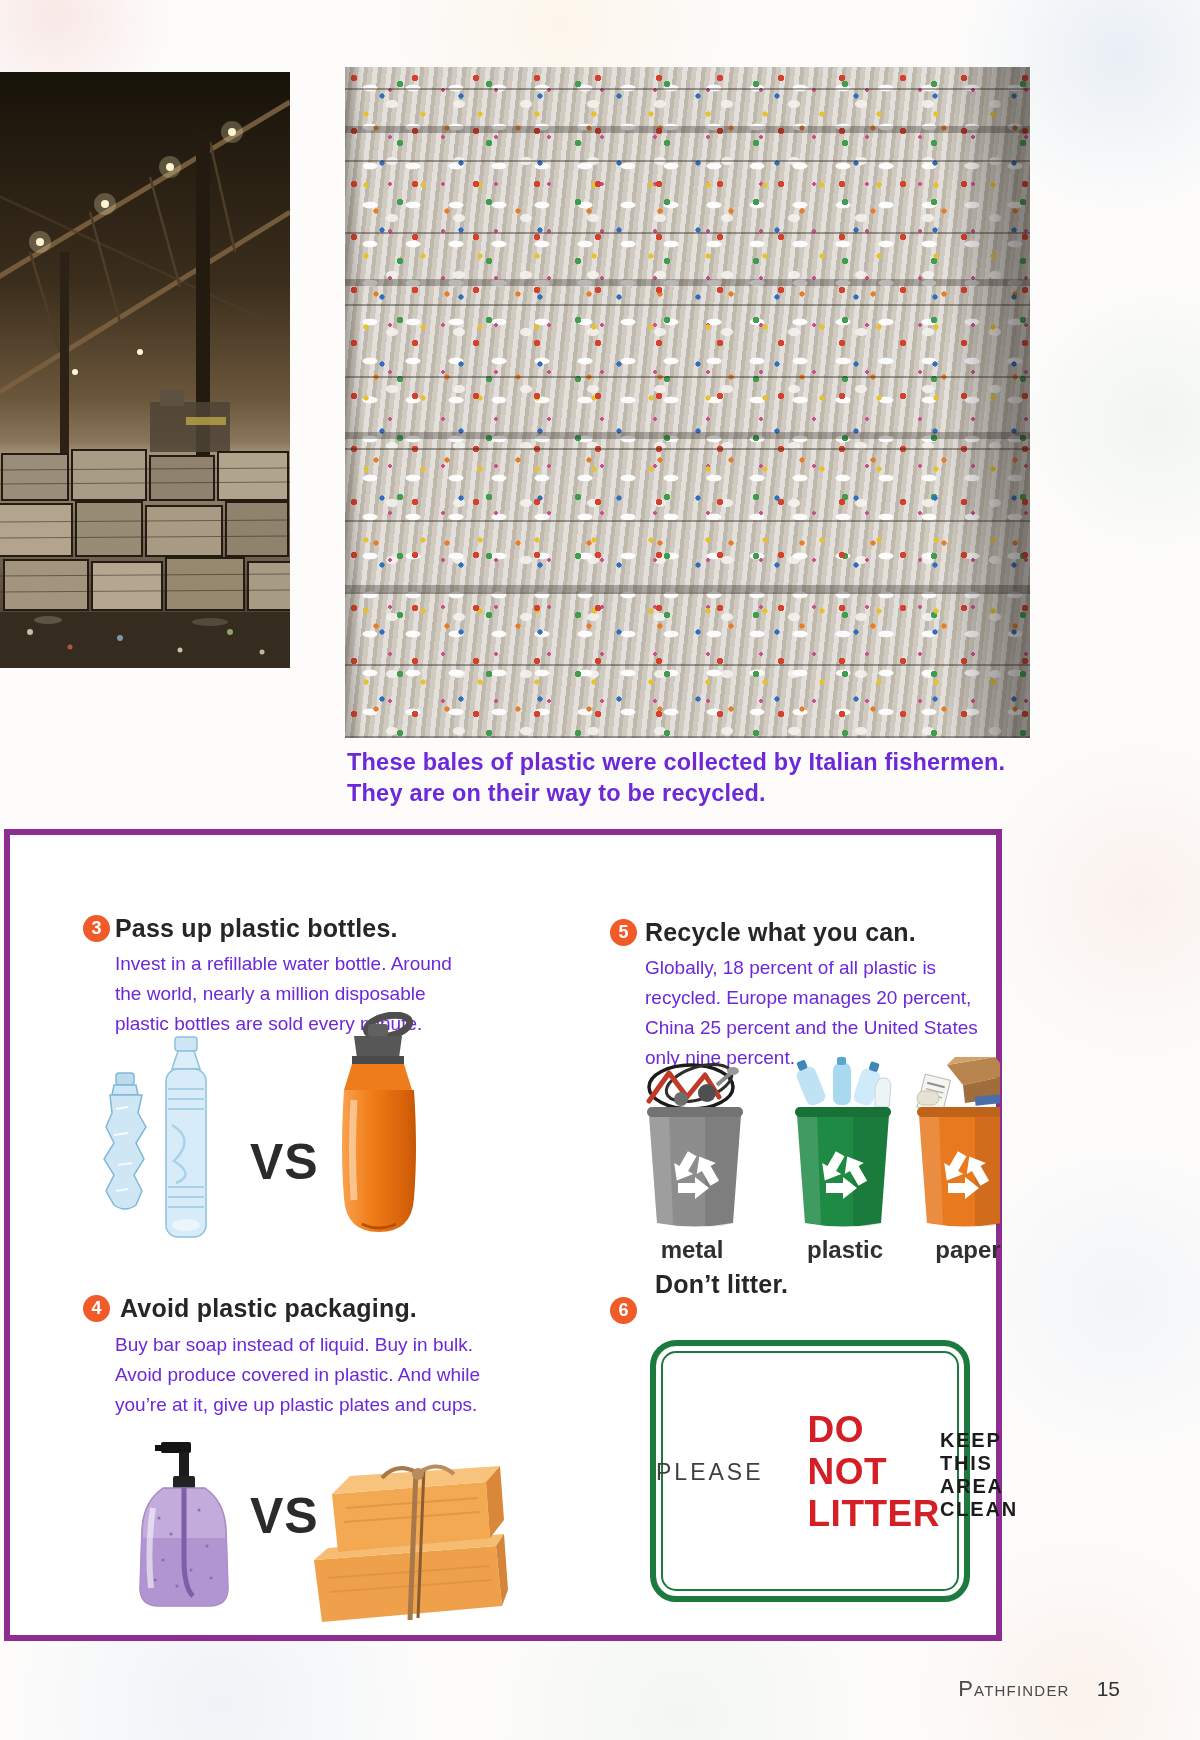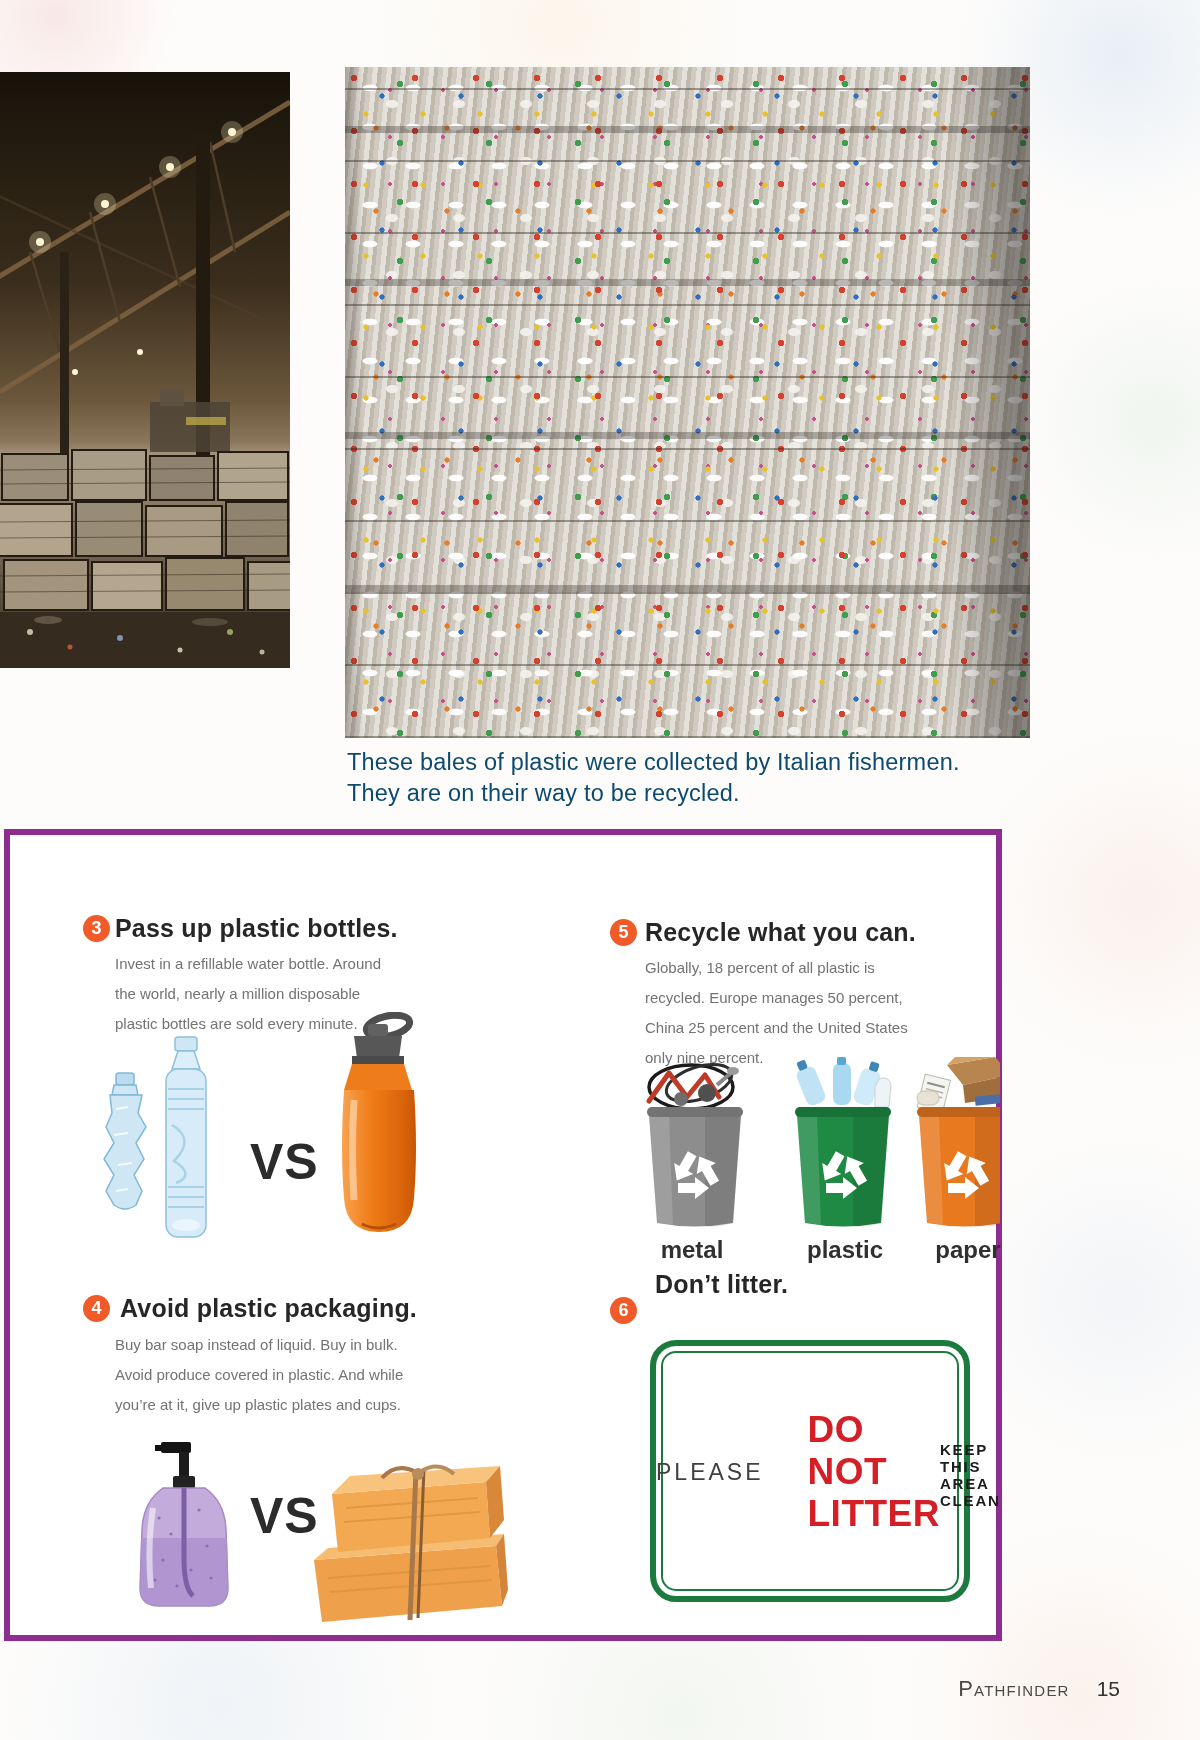--- a/index.html
+++ b/index.html
@@ -26,37 +26,37 @@
       radial-gradient(circle 5px at 9px 11px, #d8402e 60%, transparent 70%),
       radial-gradient(circle 4px at 37px 29px, #2f6fc1 60%, transparent 70%),
       radial-gradient(circle 4px at 21px 47px, #e8c227 60%, transparent 70%),
       radial-gradient(circle 5px at 55px 17px, #3f9e4d 60%, transparent 70%),
       radial-gradient(circle 4px at 31px 61px, #e87d28 60%, transparent 70%),
       radial-gradient(circle 3px at 45px 23px, #c94f8e 60%, transparent 70%),
       radial-gradient(ellipse 11px 5px at 25px 21px, rgba(255,255,255,.95) 60%, transparent 75%),
       radial-gradient(ellipse 9px 6px at 47px 37px, rgba(244,242,238,.9) 60%, transparent 75%),
       repeating-linear-gradient(96deg, rgba(255,255,255,.45) 0px, rgba(255,255,255,.45) 5px, rgba(160,150,136,.30) 5px, rgba(160,150,136,.30) 9px, rgba(212,206,196,.40) 9px, rgba(212,206,196,.40) 14px);
     background-size:auto,auto,100% 100%,61px 53px,79px 67px,57px 71px,89px 59px,71px 83px,53px 47px,43px 39px,67px 57px,auto;}
-  .caption{font-size:23.5px;line-height:31px;color:#0c4a6e;letter-spacing:.2px;}
+  .caption{font-size:23.5px;line-height:31px;color:#6d28d9;letter-spacing:.2px;font-weight:bold;}
   .tips-box{position:absolute;left:4px;top:829px;width:998px;height:812px;
             border:6px solid #8d2d8f;background:#ffffff;box-sizing:border-box;}
   .badge{position:absolute;width:27px;height:27px;border-radius:50%;background:#f15a29;color:#fff;
          font-weight:bold;font-size:18px;display:flex;align-items:center;justify-content:center;}
   .tip-title{position:absolute;font-size:25px;font-weight:bold;color:#262626;line-height:27px;letter-spacing:.2px;white-space:nowrap;}
   .tip-body{position:absolute;}
-  .tip-body div{font-size:15px;color:#737373;line-height:30px;white-space:nowrap;}
+  .tip-body div{font-size:19px;color:#6d28d9;line-height:30px;white-space:nowrap;}
   .vs{position:absolute;width:60px;text-align:center;font-size:50px;font-weight:800;color:#2b2b2b;letter-spacing:1px;}
   .bin-label{position:absolute;width:120px;text-align:center;font-size:24px;font-weight:bold;color:#303030;}
   .sign{position:absolute;left:640px;top:505px;width:320px;height:262px;background:#fff;
         border:6px solid #1c7a3f;border-radius:26px;box-sizing:border-box;
         box-shadow:inset 0 0 0 5px #ffffff, inset 0 0 0 7px #1c7a3f;
         display:flex;flex-direction:row;align-items:center;}
   .sign-please{font-size:23px;letter-spacing:3px;color:#3f3f3f;margin-top:2px;}
   .sign-headline{font-size:37px;font-weight:bold;color:#d41f26;letter-spacing:.5px;margin-top:2px;margin-left:44px;}
-  .sign-subline{font-size:15px;font-weight:bold;color:#1c1c1c;letter-spacing:1.8px;margin-top:7px;}
+  .sign-subline{font-size:20px;font-weight:bold;color:#1c1c1c;letter-spacing:1.8px;margin-top:7px;}
   .footer{position:absolute;left:940px;top:1676px;width:180px;display:flex;justify-content:flex-end;
           align-items:baseline;gap:27px;}
   .brand{font-variant:small-caps;font-size:22px;letter-spacing:1.2px;color:#4a4a4a;}
   .pageno{font-size:21px;color:#333;}
 </style>
 </head>
 <body>
 
 <div class="page">
   <div class="bg-wash"></div>
@@ -257,21 +257,21 @@
       <path d="M126,8 L120,158" stroke="#8a5c34" stroke-width="3"></path>
       <path d="M118,12 q-20,-10 -34,6" stroke="#a8784a" stroke-width="4" fill="none"></path>
       <path d="M122,12 q18,-12 34,2" stroke="#b98c5c" stroke-width="4" fill="none"></path>
       <circle cx="120" cy="14" r="6" fill="#b98c5c"></circle>
     </svg>
 
     <div class="badge" style="left:600px;top:84px;">5</div>
     <div class="tip-title" style="left:635px;top:84px;">Recycle what you can.</div>
     <div class="tip-body" style="left:635px;top:118px;">
       <div>Globally, 18 percent of all plastic is</div>
-      <div>recycled. Europe manages 50 percent,</div>
+      <div>recycled. Europe manages 20 percent,</div>
       <div>China 25 percent and the United States</div>
       <div>only nine percent.</div>
     </div>
 
     <svg class="abs" style="left:590px;top:222px;" viewBox="0 0 400 178" width="400" height="178">
       <defs>
         <g id="rsym" fill="#fff">
           <polygon points="-17,8 0,8 0,2 14,13 0,24 0,18 -17,18"></polygon>
           <polygon points="-17,8 0,8 0,2 14,13 0,24 0,18 -17,18" transform="rotate(120)"></polygon>
           <polygon points="-17,8 0,8 0,2 14,13 0,24 0,18 -17,18" transform="rotate(240)"></polygon>

